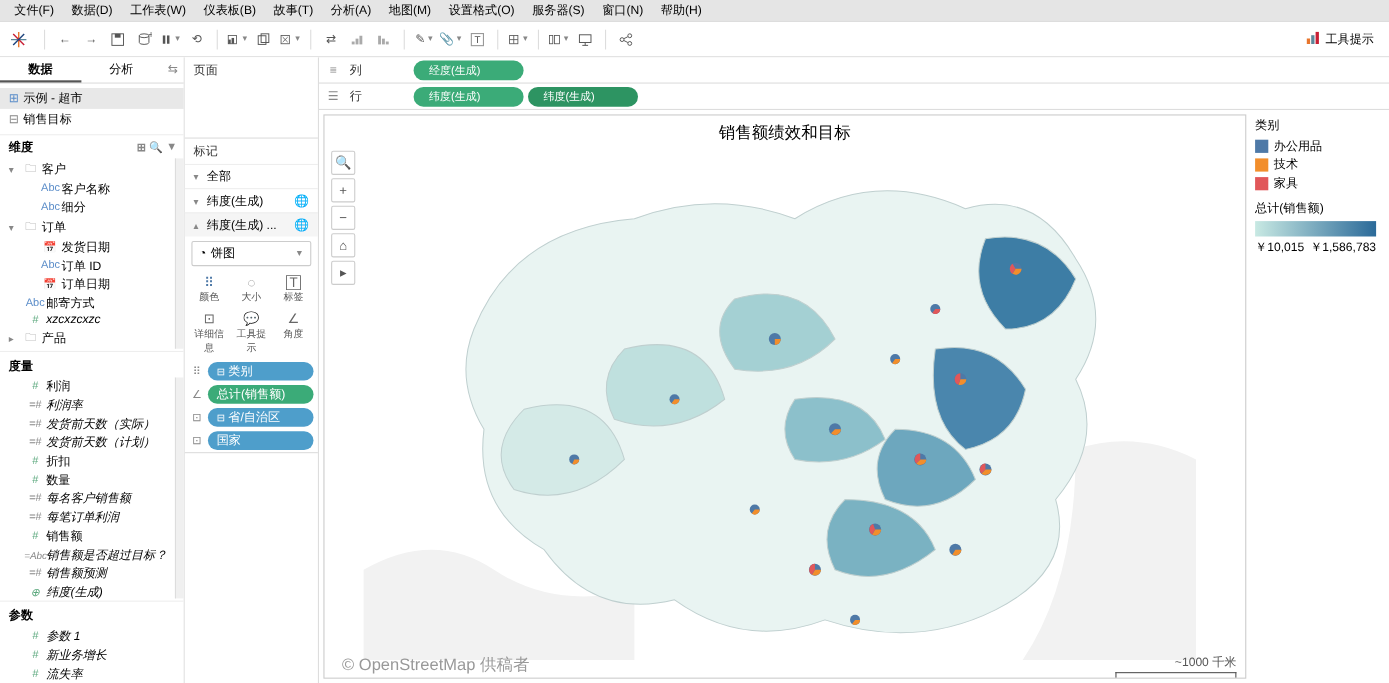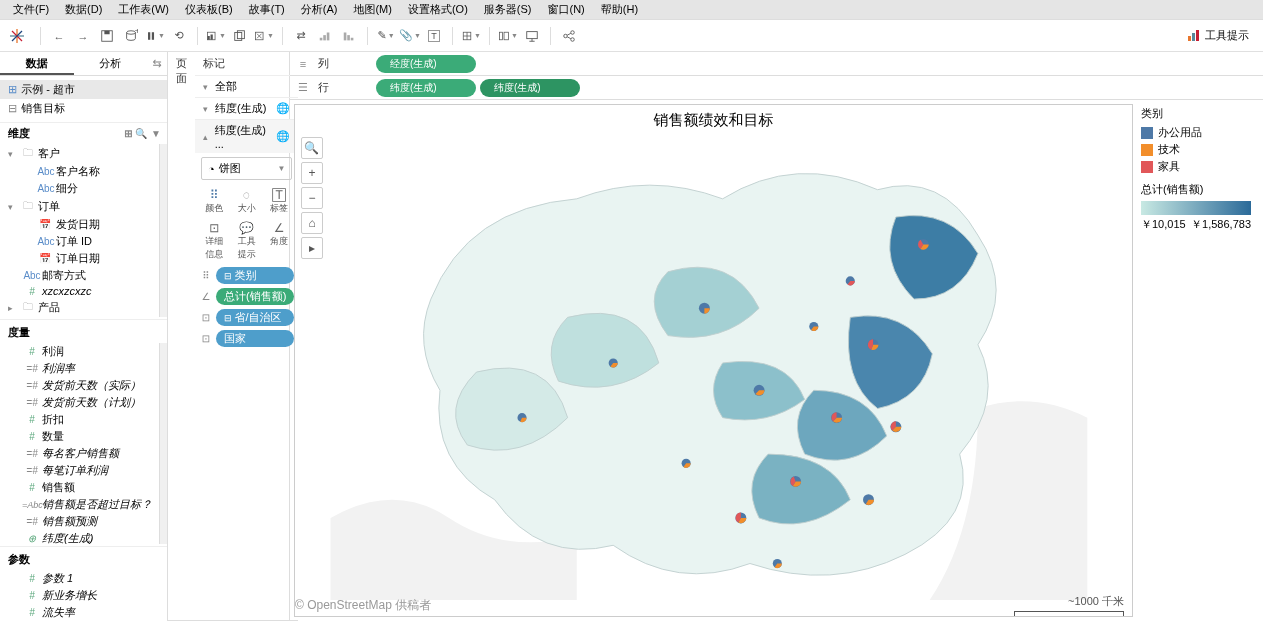--- a/index.html
+++ b/index.html
@@ -43,21 +43,21 @@
 .icon-hash { color: #5ba87d; }
 .icon-date { color: #5b8dc9; }
 .icon-geo { color: #5ba87d; }
 .icon-folder { color: #888; }
 .icon-calc { color: #888; }
 .tree-item.italic { font-style: italic; }
 .section-line { border-top: 1px solid #eee; margin: 2px 0; }
 .vscroll { width: 8px; background: #f0f0f0; border-left: 1px solid #ddd; }
 
 
-.middle-col { width: 122px; border-right: 1px solid #ddd; display: flex; flex-direction: row; background: #fff; }
+.middle-col { width: 122px; border-right: 1px solid #ddd; display: flex; flex-direction: column; background: #fff; }
 .shelf-section { border-bottom: 1px solid #ddd; }
 .shelf-title { padding: 4px 8px; font-size: 11px; color: #333; }
 .shelf-drop { min-height: 50px; }
 .marks-card { border-bottom: 1px solid #ddd; }
 .marks-layer { padding: 3px 8px; display: flex; align-items: center; cursor: pointer; border-top: 1px solid #eee; }
 .marks-layer .tog { width: 12px; color: #888; font-size: 9px; }
 .marks-layer .geo-icon { margin-left: auto; color: #888; font-size: 11px; }
 .mark-type { margin: 4px 6px; border: 1px solid #ccc; padding: 3px 6px; display: flex; align-items: center; gap: 4px; cursor: pointer; border-radius: 2px; }
 .mark-type .arrow { margin-left: auto; font-size: 8px; color: #888; }
 .mark-props { display: grid; grid-template-columns: 1fr 1fr 1fr; gap: 2px; padding: 2px 4px; }
@@ -79,21 +79,21 @@
 .shelf-row .pills { display: flex; gap: 4px; flex: 1; }
 .pill2 { border-radius: 9px; padding: 2px 14px; font-size: 10px; color: #fff; min-width: 100px; text-align: left; }
 .pill2.meas { background: #3bab78; }
 .pill2.meas.dark { background: #2d9462; }
 .viz-area { flex: 1; display: flex; }
 .viz-main { flex: 1; position: relative; border: 1px solid #ccc; margin: 4px 0 4px 4px; background: #fff; }
 .viz-title { text-align: center; font-size: 15px; padding: 6px; color: #000000; }
 .map-controls { position: absolute; left: 6px; top: 32px; display: flex; flex-direction: column; gap: 3px; }
 .map-btn { width: 22px; height: 22px; border: 1px solid #ccc; background: #fff; display: flex; align-items: center; justify-content: center; cursor: pointer; color: #555; font-size: 12px; border-radius: 2px; }
 .map-canvas { position: absolute; top: 30px; left: 0; right: 0; bottom: 16px; }
-.map-attribution { position: absolute; bottom: 2px; left: 0; font-size: 12px; color: #999; text-align: right; }
+.map-attribution { position: absolute; bottom: 2px; left: 16px; font-size: 15px; color: #999; text-align: right; }
 .map-scale { position: absolute; bottom: 0; right: 8px; font-size: 10px; color: #555; text-align: right; }
 .map-scale .bar { border-top: 1px solid #555; border-left: 1px solid #555; border-right: 1px solid #555; height: 5px; width: 110px; margin-top: 2px; }
 
 
 .right-panel { width: 130px; padding: 6px 8px; display: flex; flex-direction: column; gap: 6px; }
 .legend-section { }
 .legend-title { font-size: 11px; margin-bottom: 4px; }
 .legend-item { display: flex; align-items: center; gap: 5px; font-size: 10px; margin-bottom: 2px; }
 .swatch { width: 12px; height: 12px; }
 .gradient-bar { width: 110px; height: 14px; background: linear-gradient(to right, #c8e9e3, #2b6a99); margin-top: 2px; }

